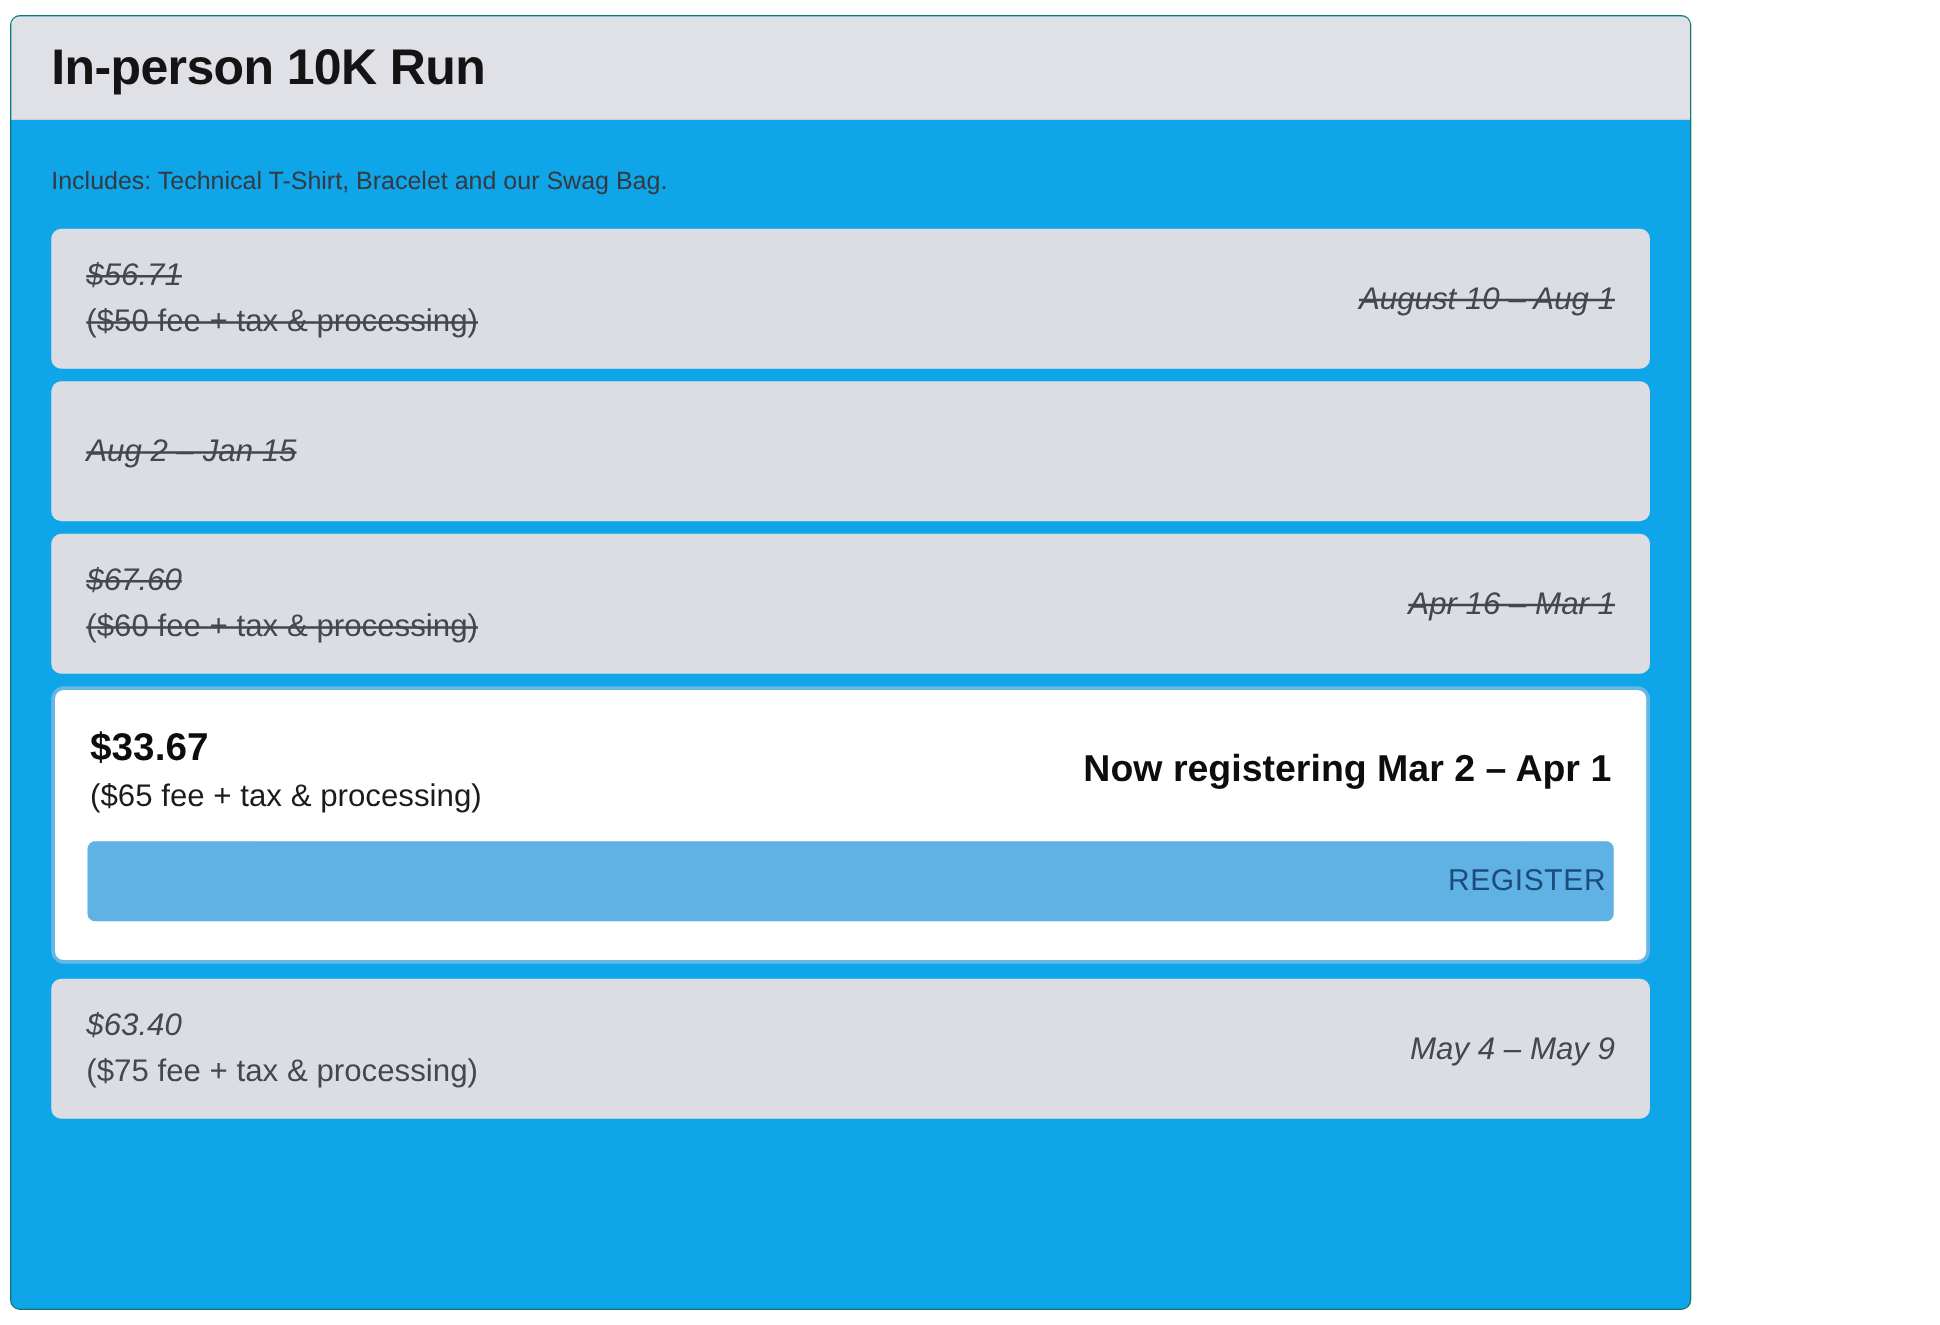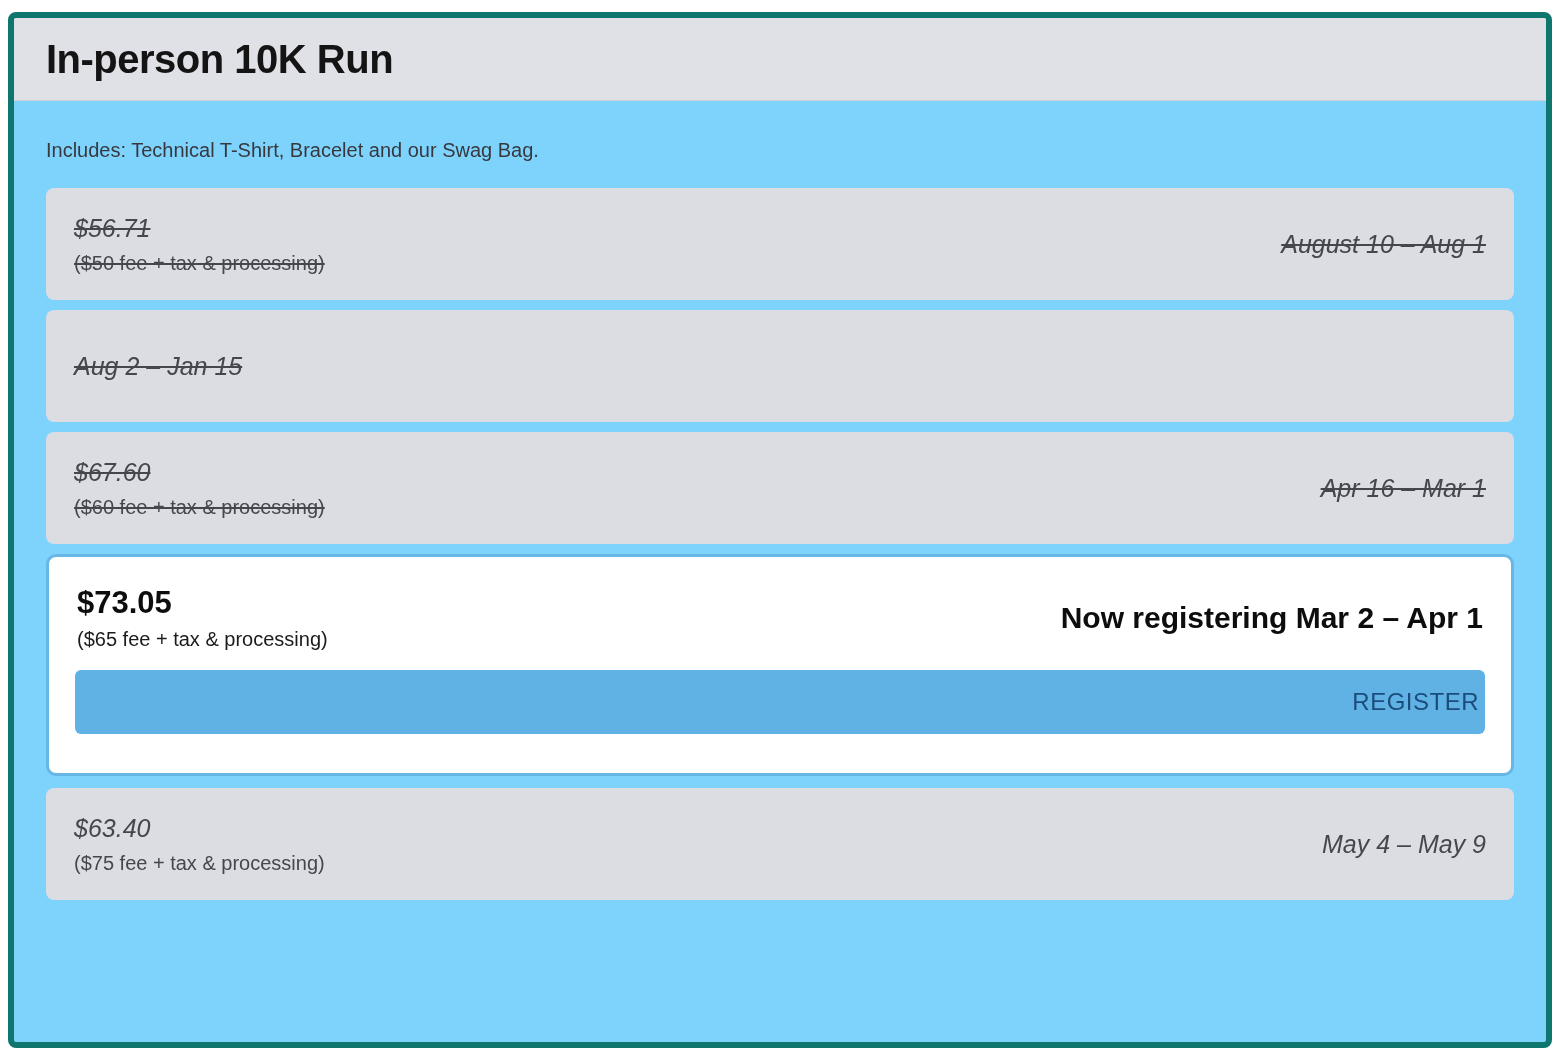--- a/index.html
+++ b/index.html
@@ -8,26 +8,26 @@
     padding: 0;
     background: #ffffff;
     width: 1552px;
     height: 1060px;
     font-family: "Liberation Sans", sans-serif;
   }
   .card {
     position: absolute;
     left: 8px;
     top: 12px;
-    width: 1544px;
+    width: 1345px;
     height: 1036px;
-    border: 6px solid #0f766e;
+    border: 1px solid #0f766e;
     border-radius: 8px;
     overflow: hidden;
-    background: #7dd3fc;
+    background: #0ea5e9;
   }
   .card-header {
     background: #e0e0e7;
     height: 83px;
     display: flex;
     align-items: center;
     padding: 0 32px;
     border-bottom: 1px solid #cfcfd6;
   }
   .card-title {
@@ -56,21 +56,21 @@
     align-items: center;
   }
   .tier-left { display: flex; flex-direction: column; justify-content: center; }
   .price {
     font-size: 25px;
     font-style: italic;
     color: #46464f;
     line-height: 1.5;
   }
   .fee {
-    font-size: 20px;
+    font-size: 25px;
     font-style: normal;
     color: #46464f;
     line-height: 1.5;
   }
   .dates {
     font-size: 25px;
     font-style: italic;
     color: #46464f;
     text-align: right;
     white-space: nowrap;
@@ -157,21 +157,21 @@
       <div class="tier-left">
         <span class="price">$67.60</span>
         <span class="fee">($60 fee + tax &amp; processing)</span>
       </div>
       <span class="dates">Apr 16 – Mar 1</span>
     </div>
 
     <div class="tier active">
       <div class="active-top">
         <div class="tier-left">
-          <span class="price">$73.05</span>
+          <span class="price">$33.67</span>
           <span class="fee">($65 fee + tax &amp; processing)</span>
         </div>
         <span class="now-registering">Now registering Mar 2 – Apr 1</span>
       </div>
       <button class="register-btn">REGISTER</button>
     </div>
 
 
     <div class="tier future">
       <div class="tier-left">

